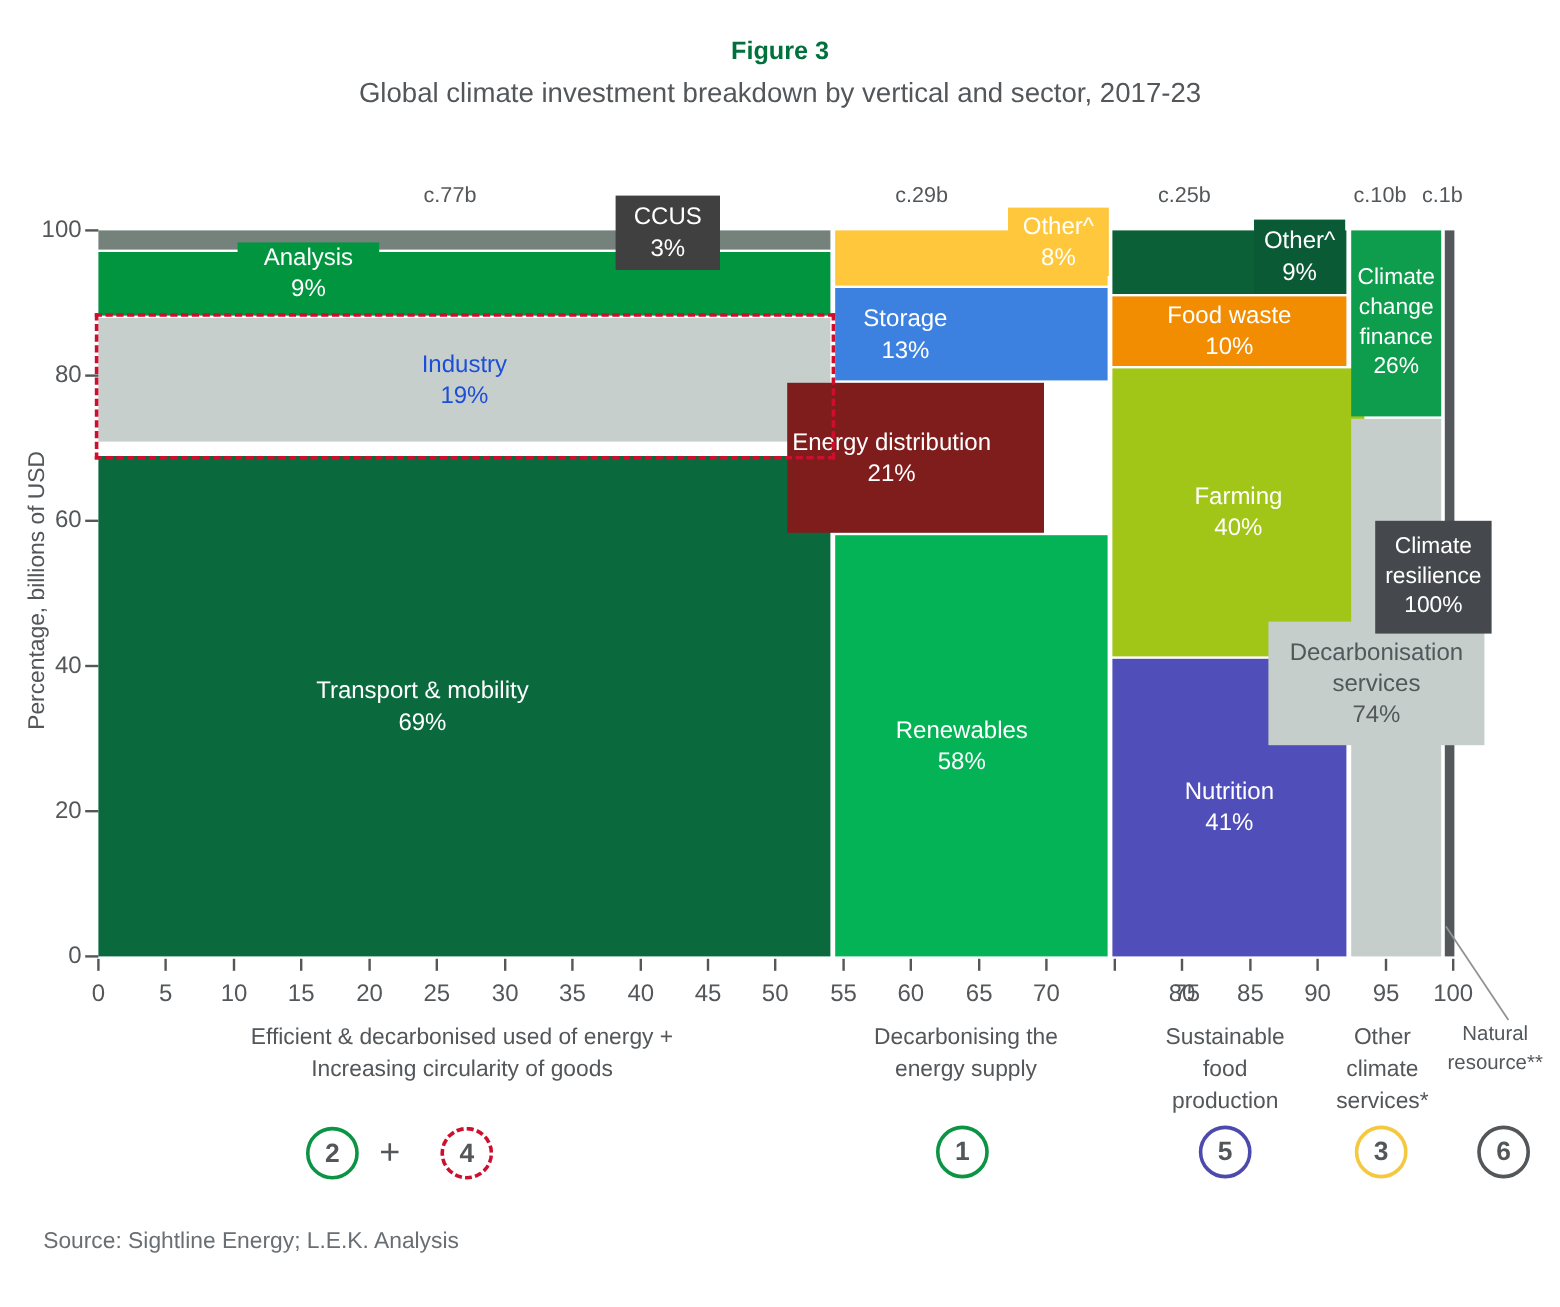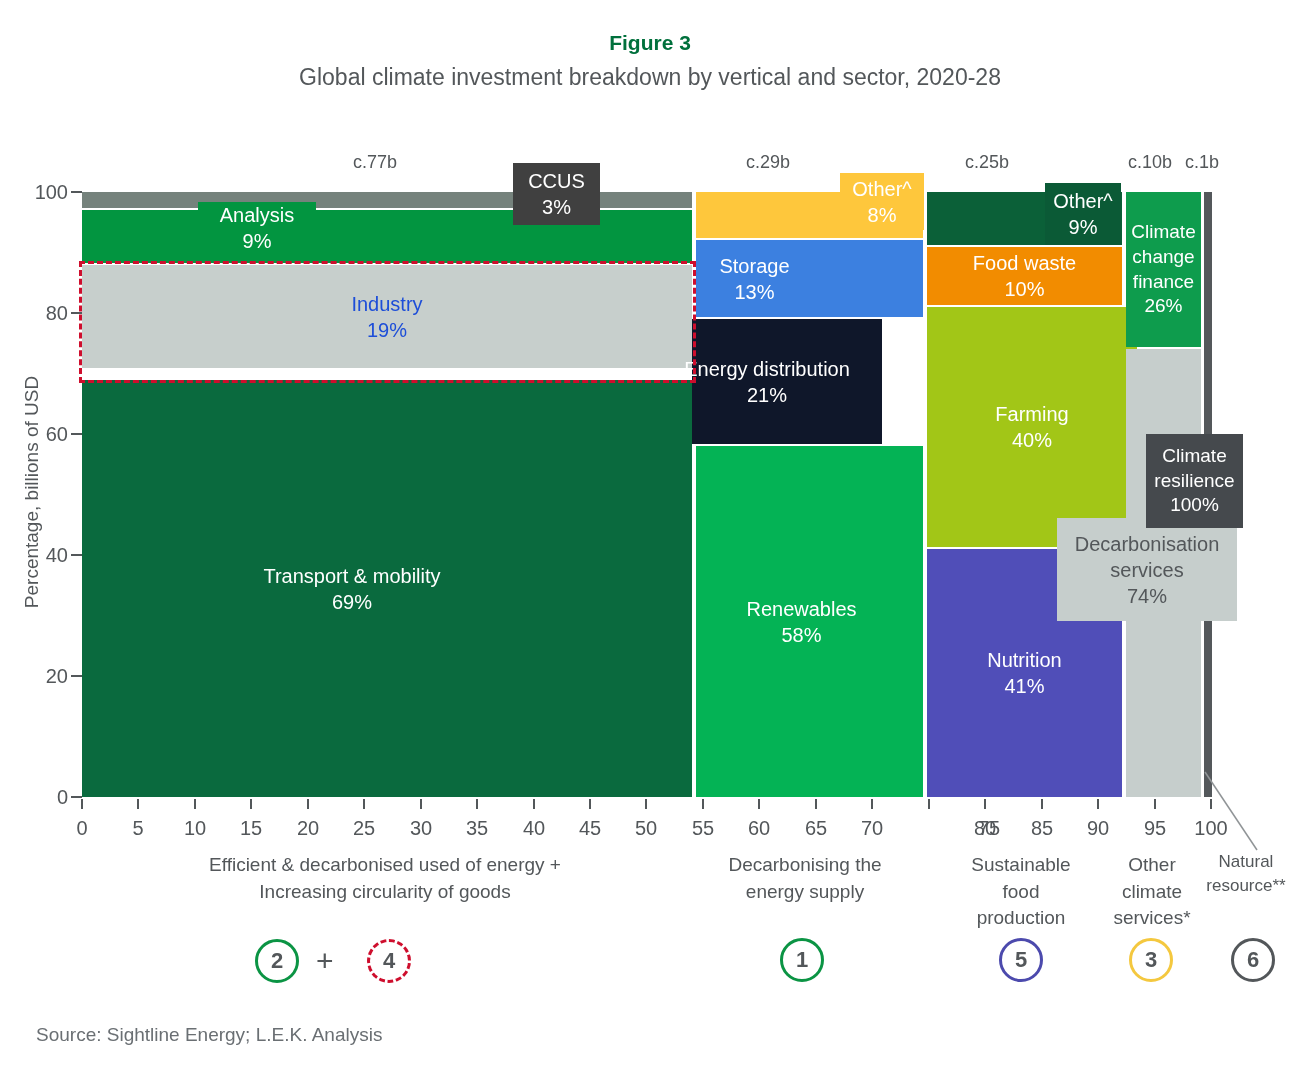--- a/index.html
+++ b/index.html
@@ -30,21 +30,21 @@
   .plus{position:absolute;font-size:30px;color:#53575A;}
   .source{position:absolute;left:36px;top:1024px;font-size:19px;color:#6A6F73;}
   .leader{position:absolute;left:1195px;top:758px;z-index:2;}
 </style>
 </head>
 <body>
 
 <div id="canvas">
 
   <div class="title">Figure 3</div>
-  <div class="subtitle">Global climate investment breakdown by vertical and sector, 2020-28</div>
+  <div class="subtitle">Global climate investment breakdown by vertical and sector, 2017-23</div>
   <div class="ylabel">Percentage, billions of USD</div>
 
   <div class="hdr" style="left:375px;">c.77b</div>
   <div class="hdr" style="left:768px;">c.29b</div>
   <div class="hdr" style="left:987px;">c.25b</div>
   <div class="hdr" style="left:1150px;">c.10b</div>
   <div class="hdr" style="left:1202px;">c.1b</div>
 
   <div class="seg" style="left:82px;top:192px;width:610px;height:16px;background:#75827C;"></div>
   <div class="seg" style="left:82px;top:210px;width:610px;height:53px;background:#029540;"></div>
@@ -74,21 +74,21 @@
       </div>
   </div>
 
   <div class="seg" style="left:696px;top:192px;width:227px;height:46px;background:#FEC73C;"></div>
   <div class="seg" style="left:696px;top:240px;width:227px;height:77px;background:#3C80E0;">
     <div style="transform:translateX(-55px);">
         <span class="nm">Storage</span>
         <span class="pc">13%</span>
       </div>
   </div>
-  <div class="seg" style="left:692px;top:319px;width:190px;height:125px;background:#0f172a;">
+  <div class="seg" style="left:656px;top:319px;width:214px;height:125px;background:#7f1d1d;">
     <div style="transform:translateX(-20px);">
         <span class="nm">Energy distribution</span>
         <span class="pc">21%</span>
       </div>
   </div>
   <div class="seg" style="left:696px;top:446px;width:227px;height:351px;background:#04B355;">
     <div style="transform:translateX(-8px);">
         <span class="nm">Renewables</span>
         <span class="pc">58%</span>
       </div>

